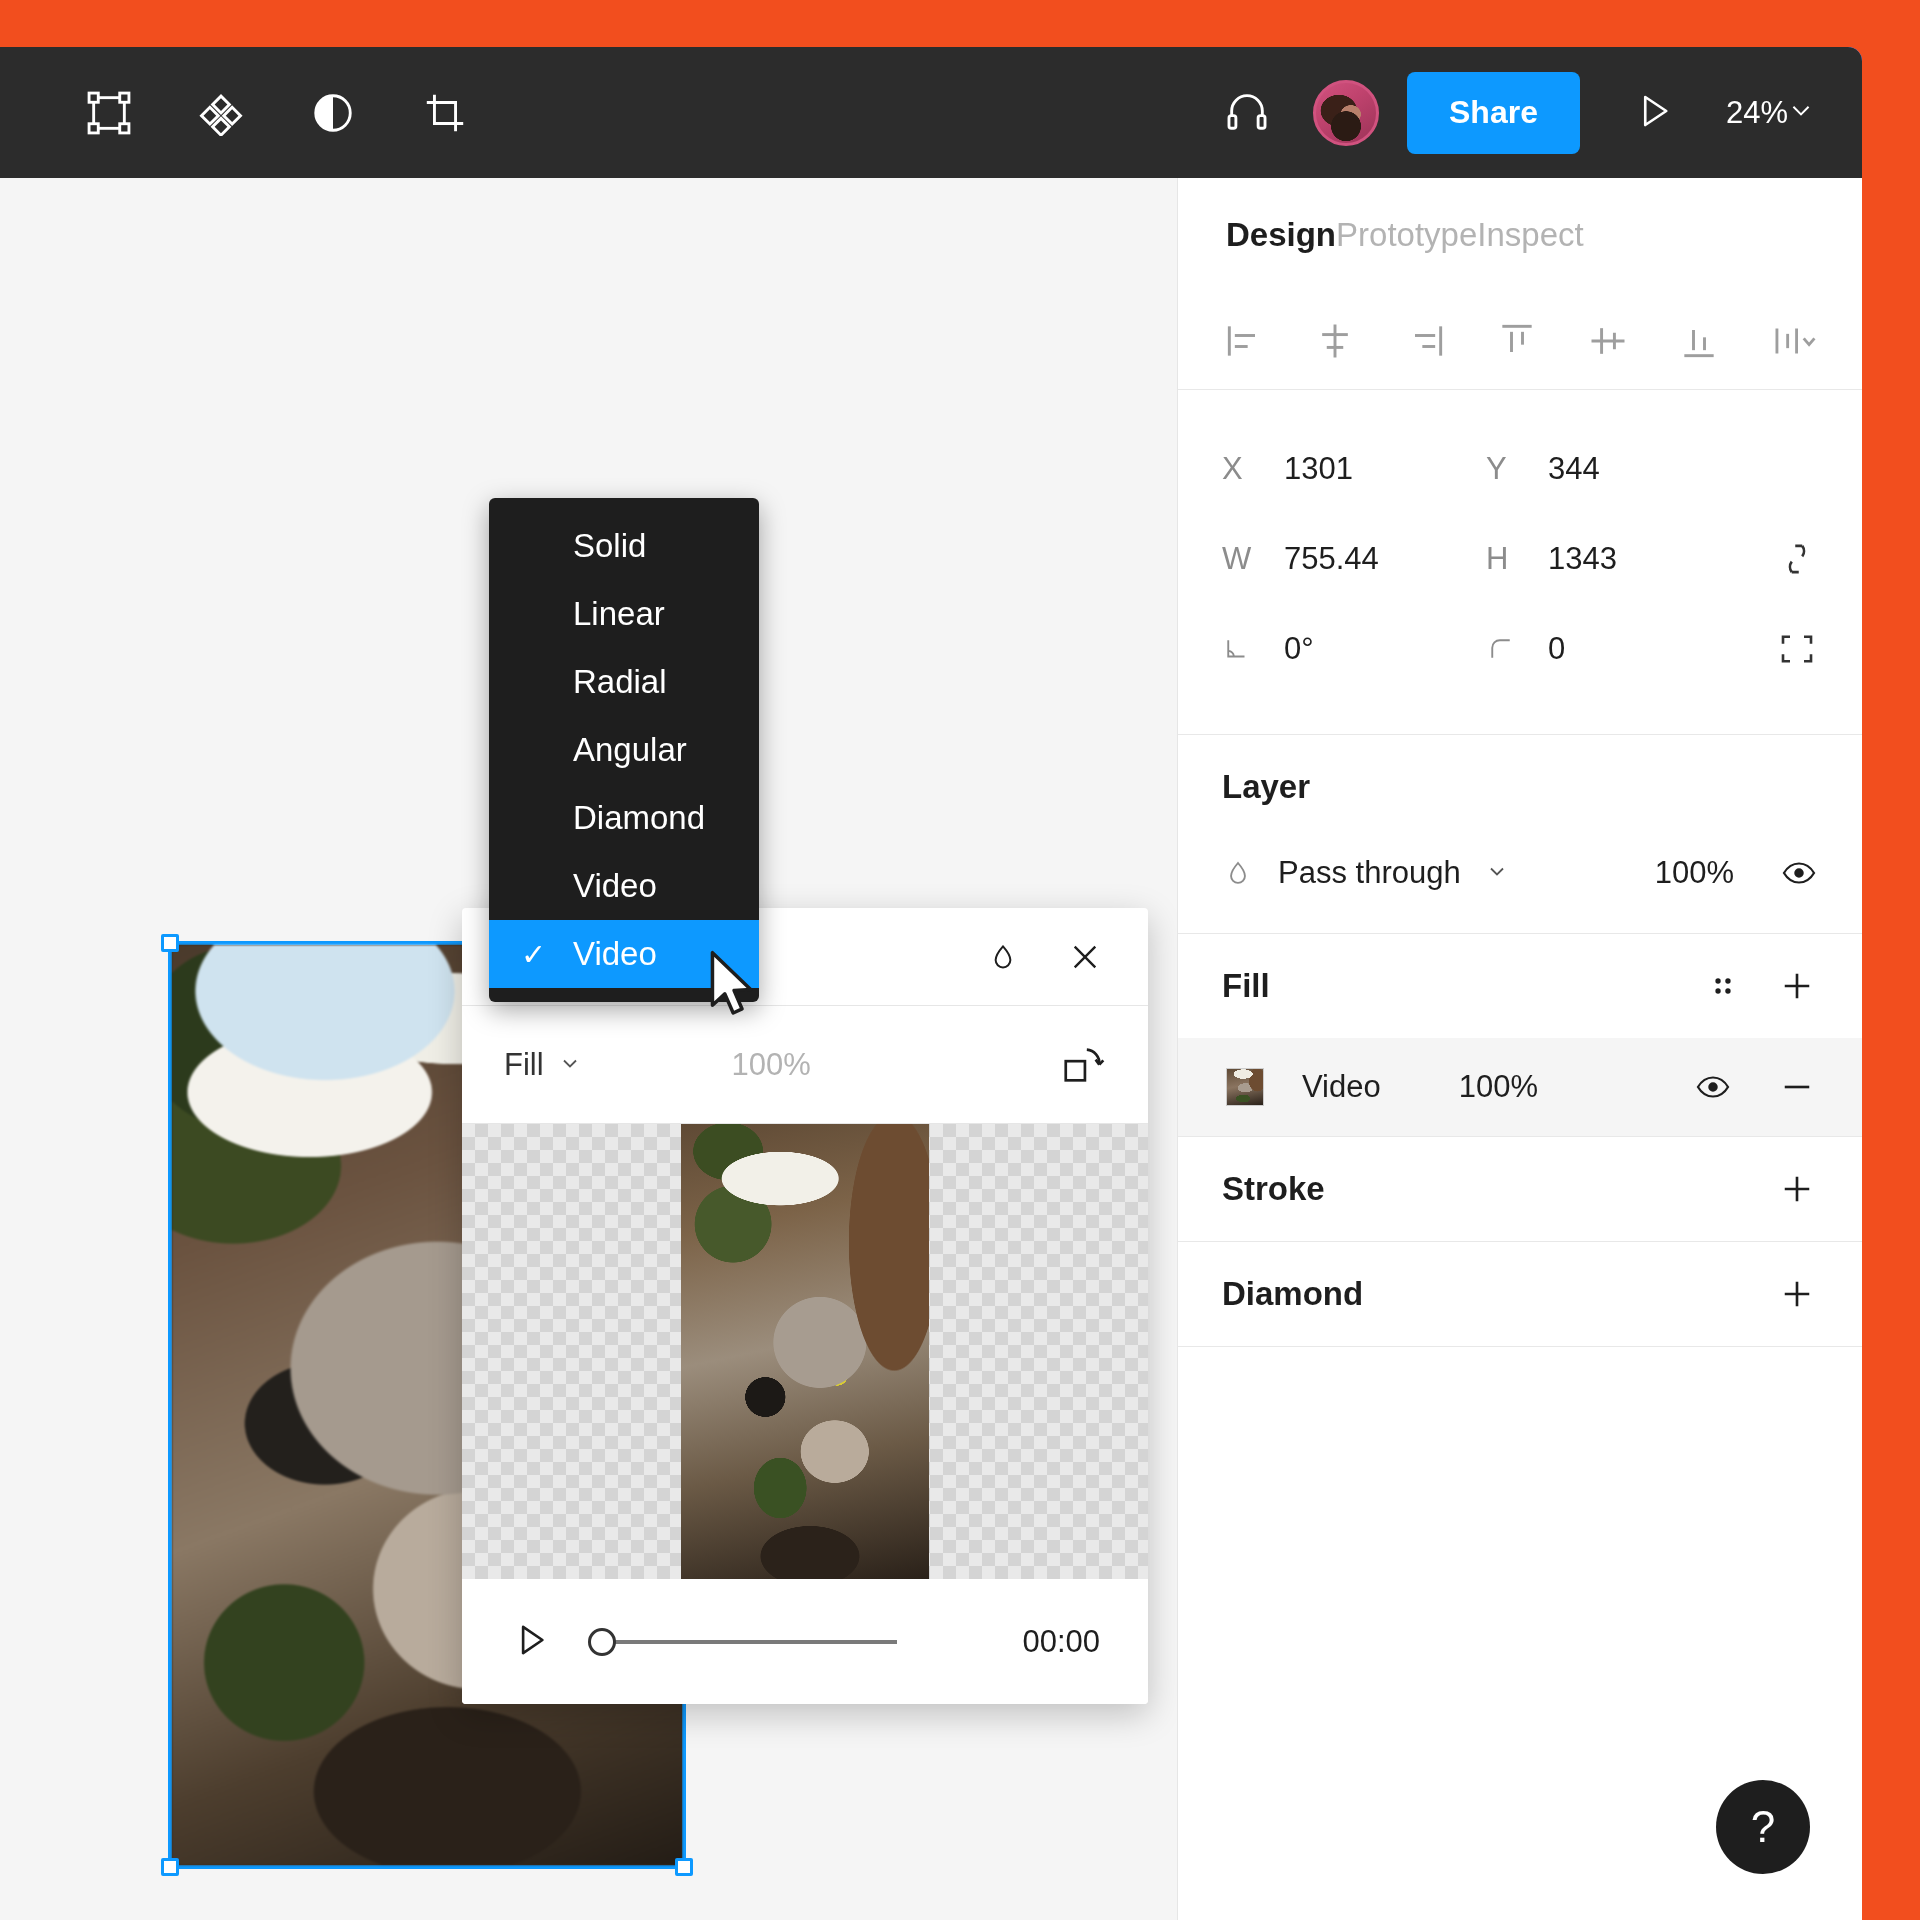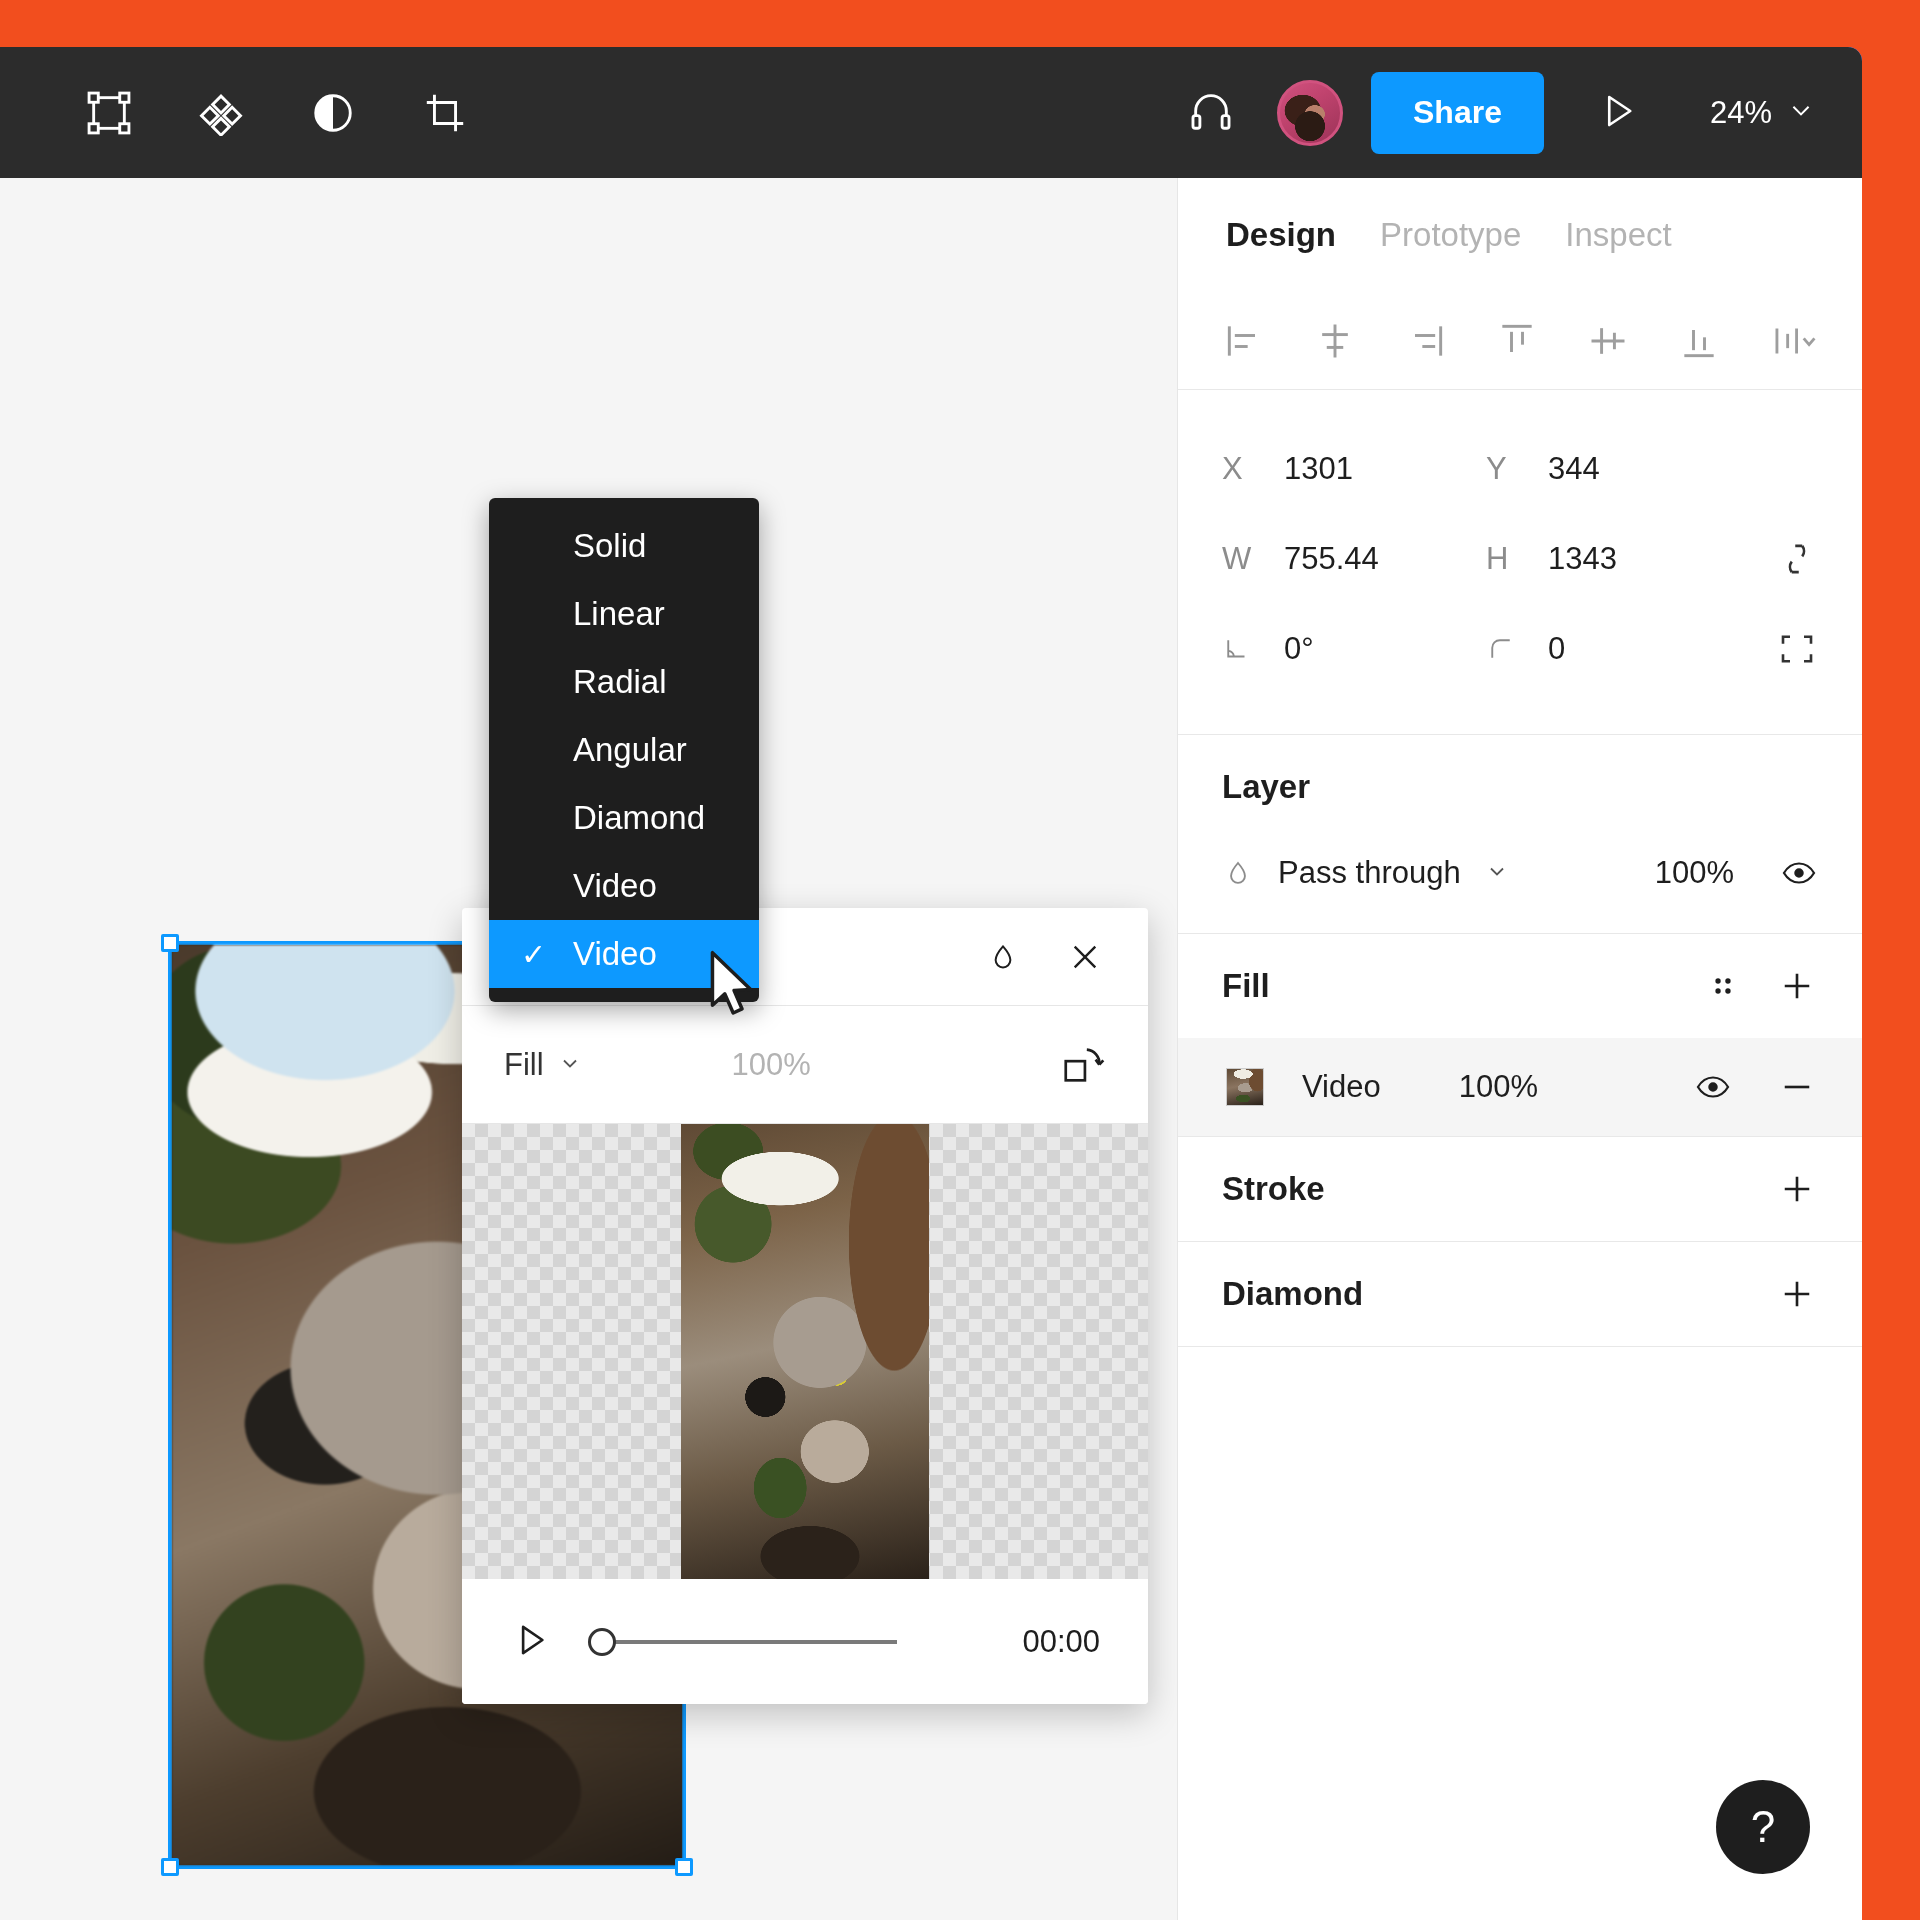--- a/index.html
+++ b/index.html
@@ -74,22 +74,22 @@
     border: none;
     border-radius: 8px;
     font-size: 32px;
     font-weight: bold;
     font-family: "Liberation Sans", sans-serif;
     cursor: pointer;
     display: flex; align-items: center;
   }
   #present-button { width: 80px; height: 80px; margin-left: 34px; display:flex; align-items:center; justify-content:center; cursor:pointer; }
   #zoom-control {
-    display: flex; align-items: center; gap: 16px;
-    margin-left: 52px; margin-right: 48px;
+    display: flex; align-items: center; 
+    margin-left: 32px; margin-right: 48px;
     color: #ffffff;
     font-size: 31px;
     cursor: pointer;
   }
 
   
   #canvas {
     position: absolute;
     left: 0; top: 131px;
     width: 1177px;
@@ -264,21 +264,20 @@
     position: absolute;
     right: 0; top: 131px;
     width: 685px;
     height: 1742px;
     background: #ffffff;
     border-left: 1px solid #e6e6e6;
   }
   #panel-tabs {
     display: flex;
     align-items: center;
-    gap: 44px;
     height: 114px;
     padding: 0 48px;
   }
   .panel-tab {
     font-size: 33px;
     color: #b3b3b3;
     cursor: pointer;
   }
   .panel-tab.active { color: #1e1e1e; font-weight: bold; }
 

